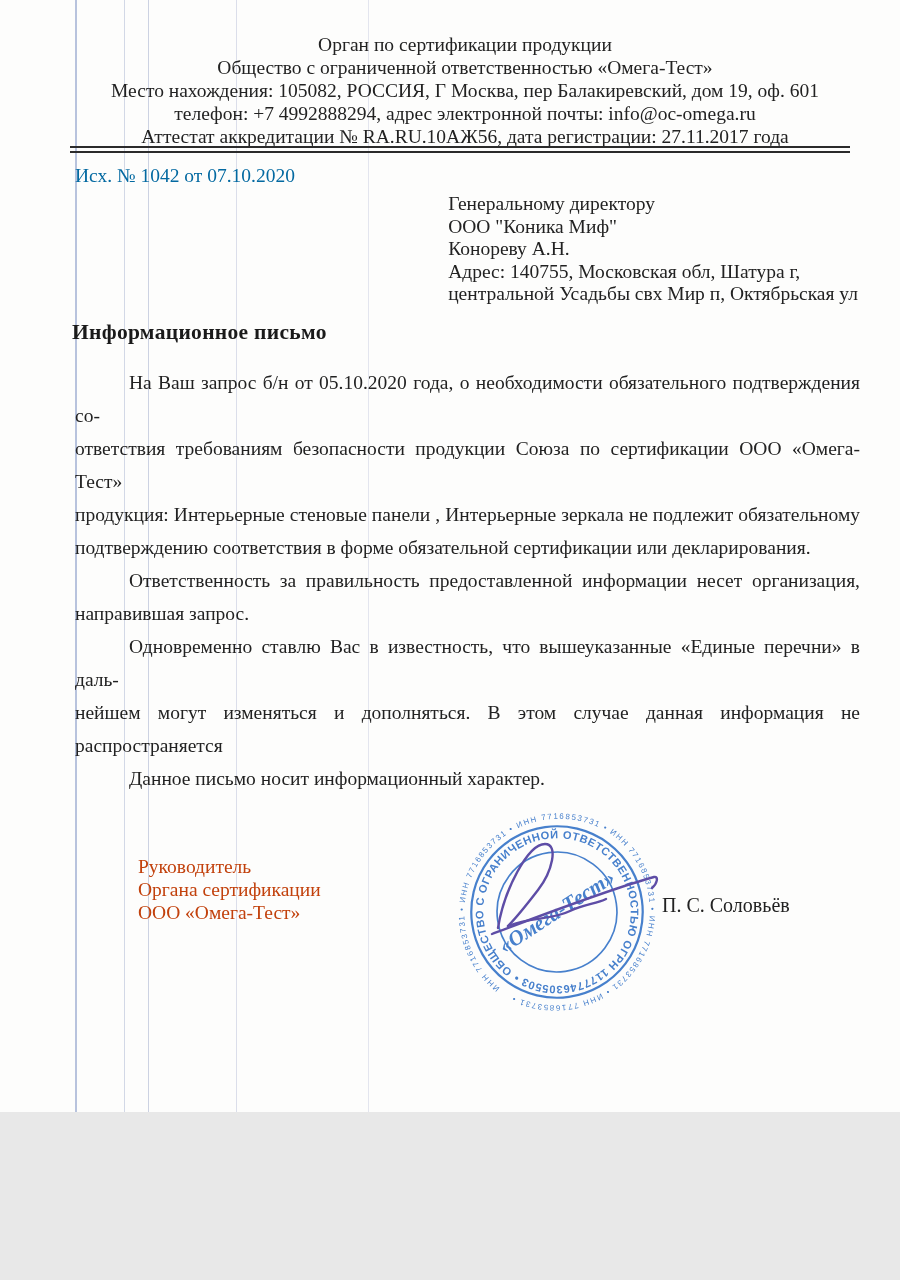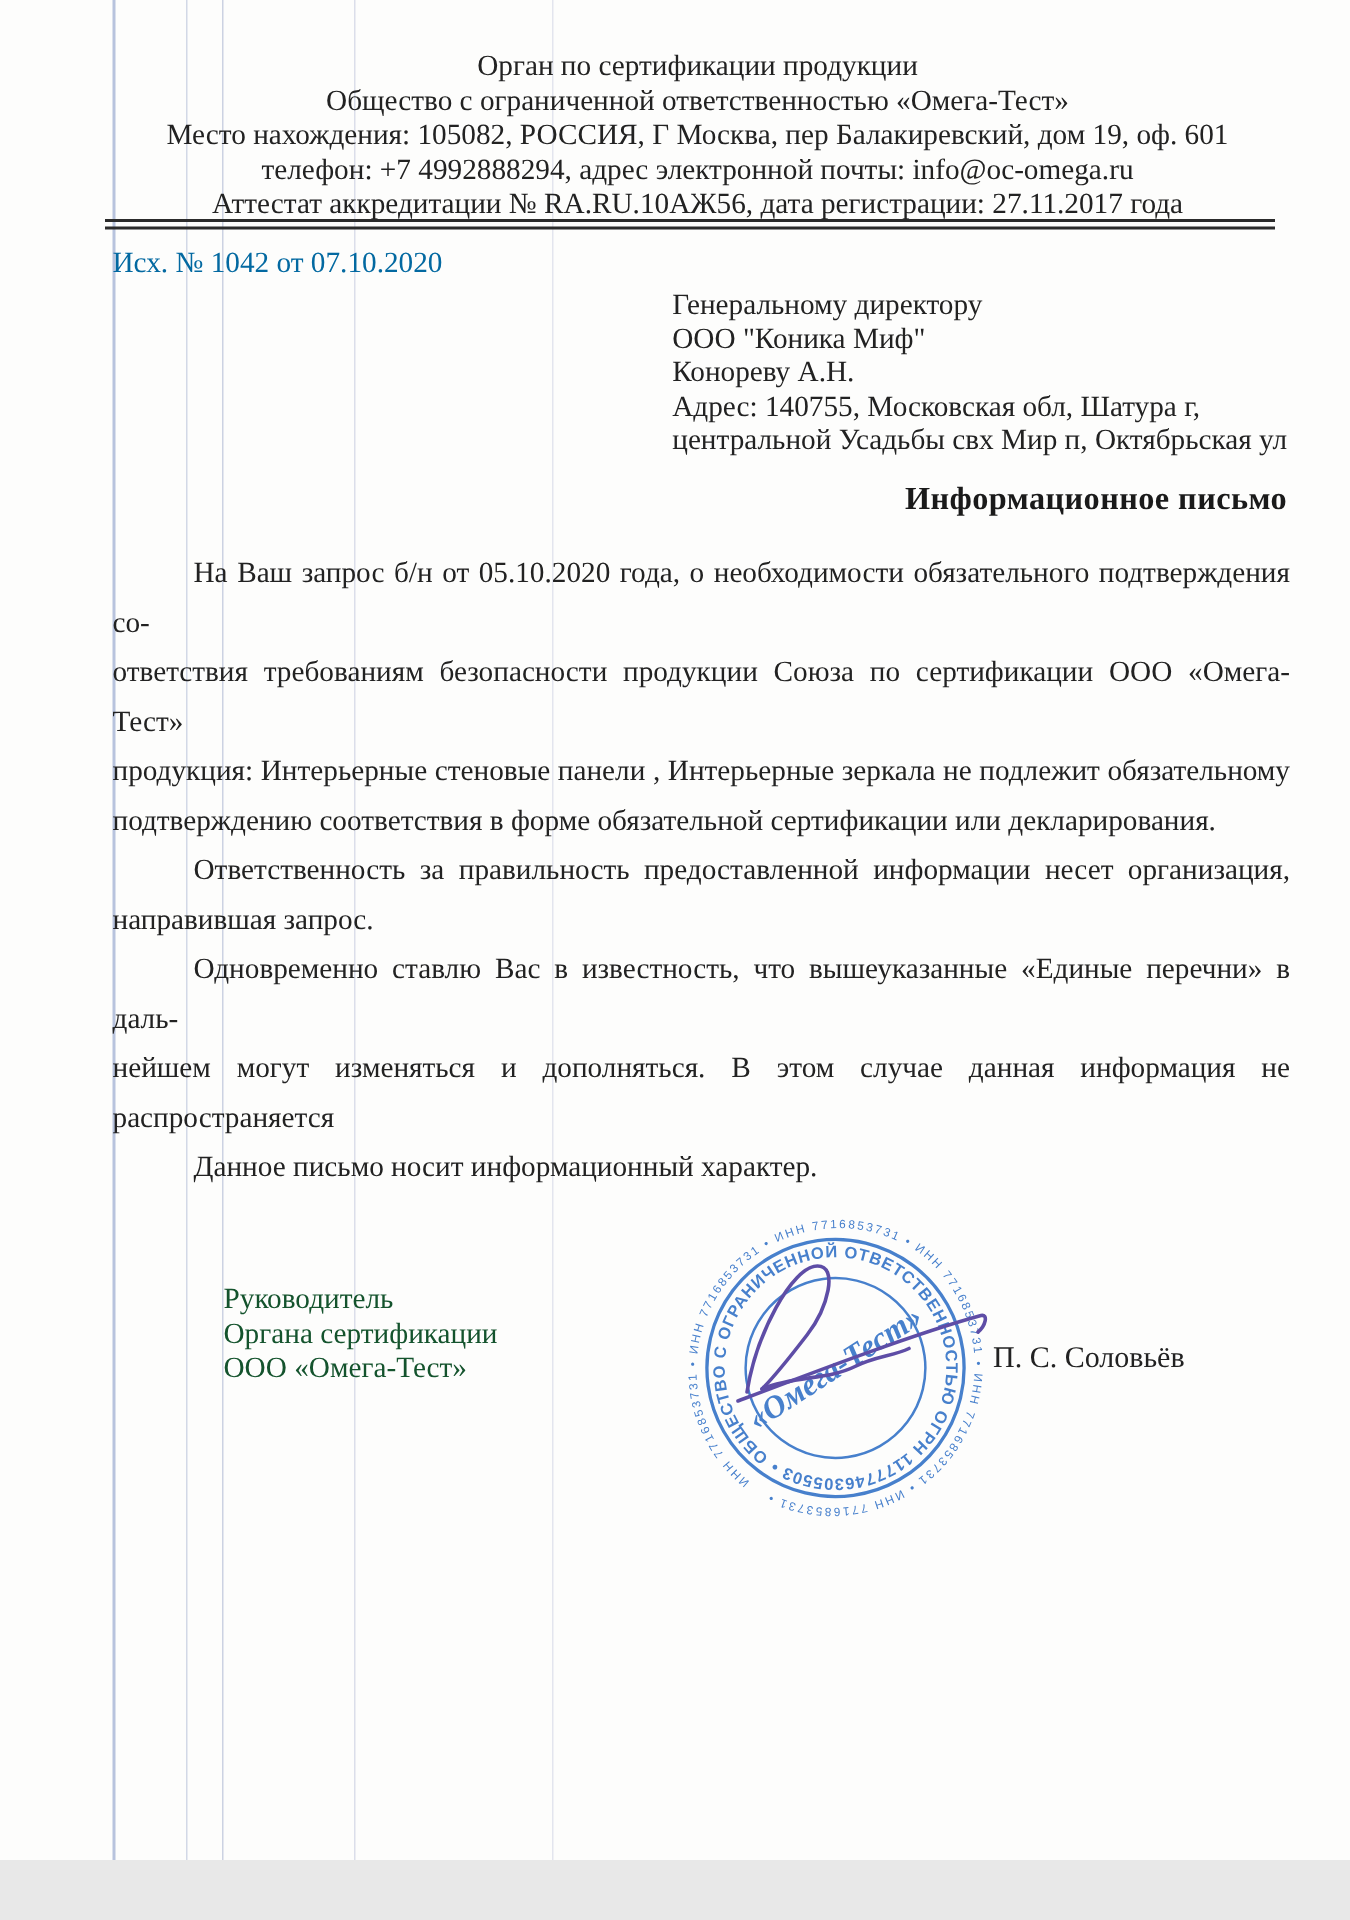--- a/index.html
+++ b/index.html
@@ -1,19 +1,19 @@
 <!DOCTYPE html>
 <html lang="ru"><head>
 <meta charset="utf-8">
 <style>
   html,body{margin:0;padding:0;}
   body{background:#e8e8e8;}
   .page{
     position:relative;
-    width:900px;height:1240px;
+    width:900px;height:1112px;
     margin:0 auto;
     background:#fdfdfc;
     overflow:hidden;
     font-family:"Liberation Serif","DejaVu Serif",serif;
     color:#1d1d1d;
   }
   
   .vline{position:absolute;top:0;height:1262px;width:1px;pointer-events:none;}
   .v1{left:75px;width:2px;background:rgba(100,125,185,.45);}
   .v2{left:124px;background:rgba(140,155,195,.38);}
@@ -31,35 +31,35 @@
 
   .refline{position:absolute;left:75px;top:165px;font-size:19.5px;color:#0369a1;}
 
   .recipient{
     position:absolute;right:42px;top:193px;
     text-align:left;font-size:19.5px;line-height:22.6px;color:#222;
   }
 
   .doc-title{
     position:absolute;left:72px;top:320px;width:786px;
-    text-align:right;font-weight:bold;font-size:21.5px;color:#1a1a1a;
+    text-align:left;font-weight:bold;font-size:21.5px;color:#1a1a1a;
     letter-spacing:.3px;
   }
 
   .body-text{
     position:absolute;left:75px;top:366px;width:785px;
     font-size:19.5px;line-height:33px;color:#222;
   }
   .bline{text-align:justify;text-align-last:left;white-space:normal;}
   .bline.just{text-align-last:justify;}
   .bline.ind{text-indent:54px;font-family:Liberation Serif, serif;}
 
   .sig-block{
     position:absolute;left:138px;top:855px;
-    font-size:19.5px;line-height:23px;color:#14532d;margin-left:11px;
+    font-size:19.5px;line-height:23px;color:#c2410c;
   }
   .sig-name{position:absolute;left:662px;top:894px;font-size:20px;color:#222;}
 
   .stamp{position:absolute;left:451px;top:806px;width:212px;height:212px;opacity:.88;}
   .scrawl{position:absolute;left:468px;top:832px;width:200px;height:110px;}
 </style>
 </head>
 <body>
 
 <div class="page">

